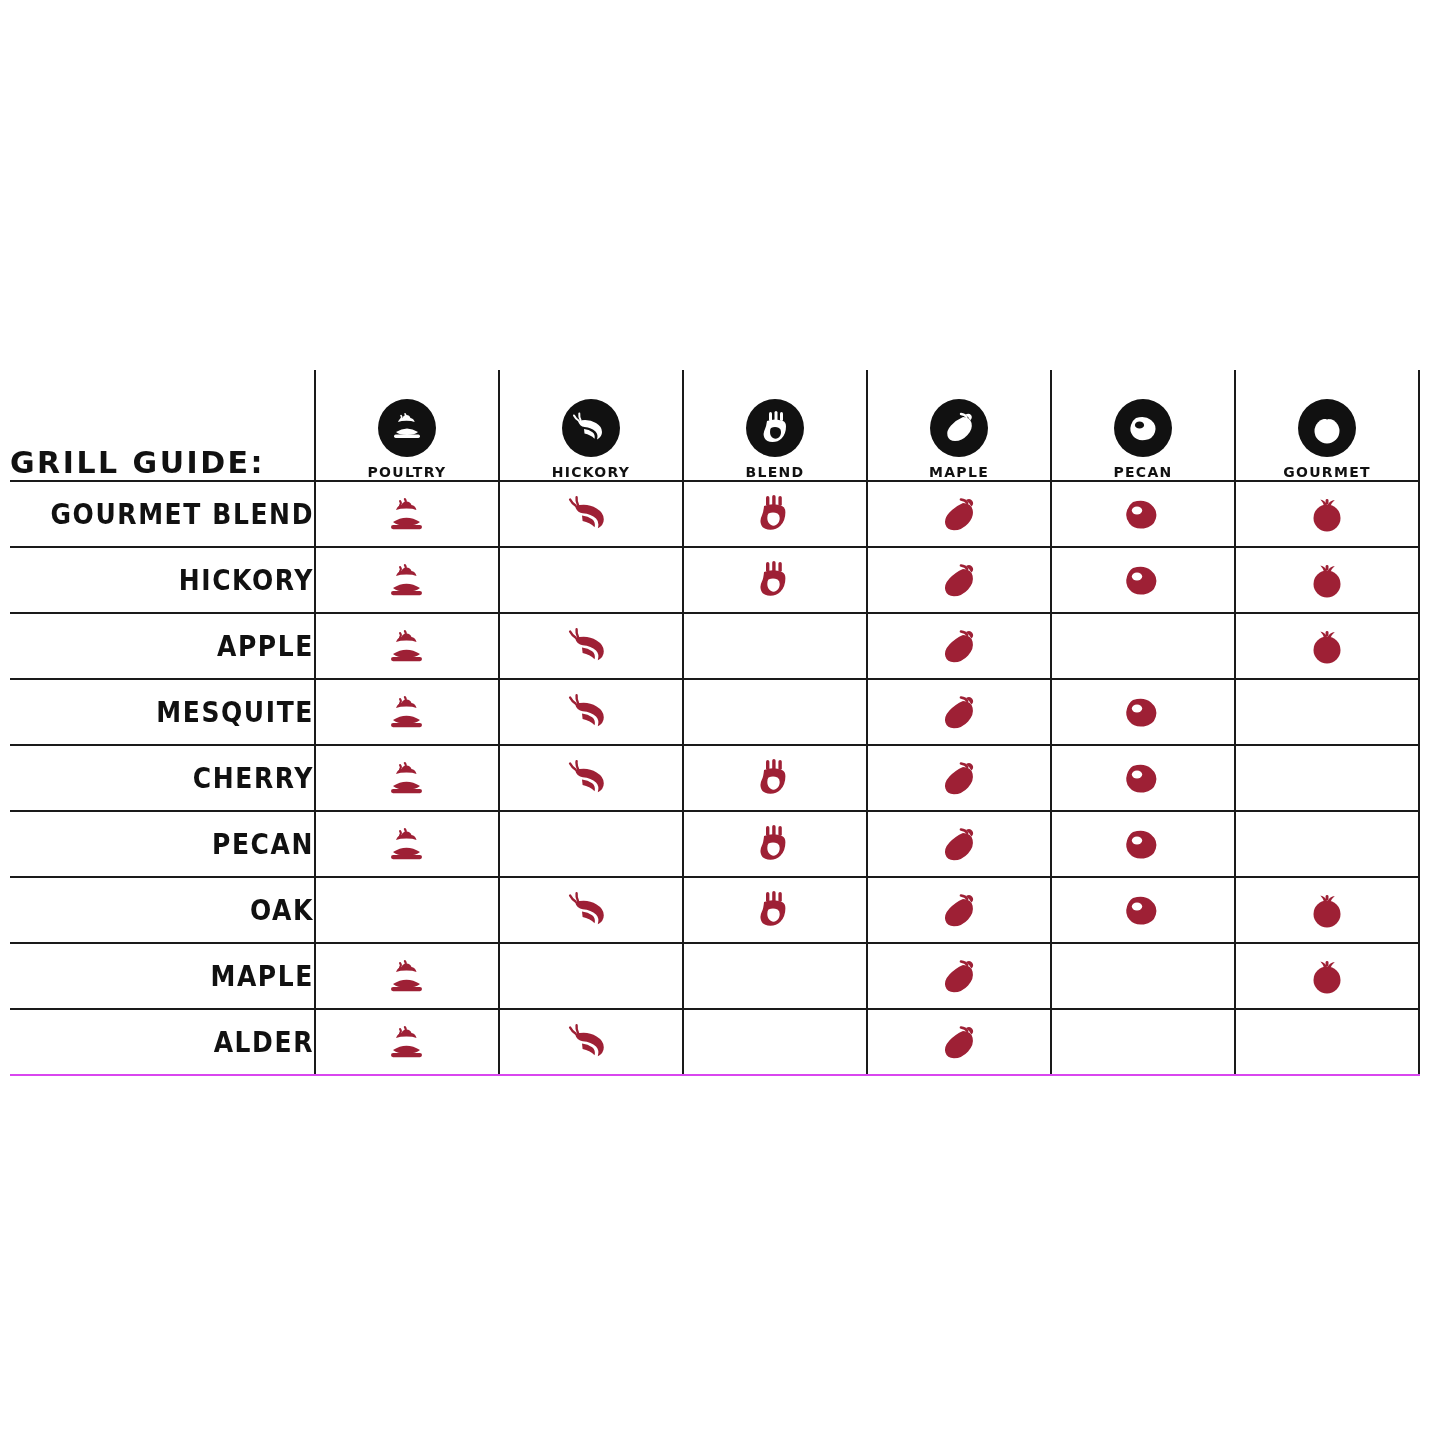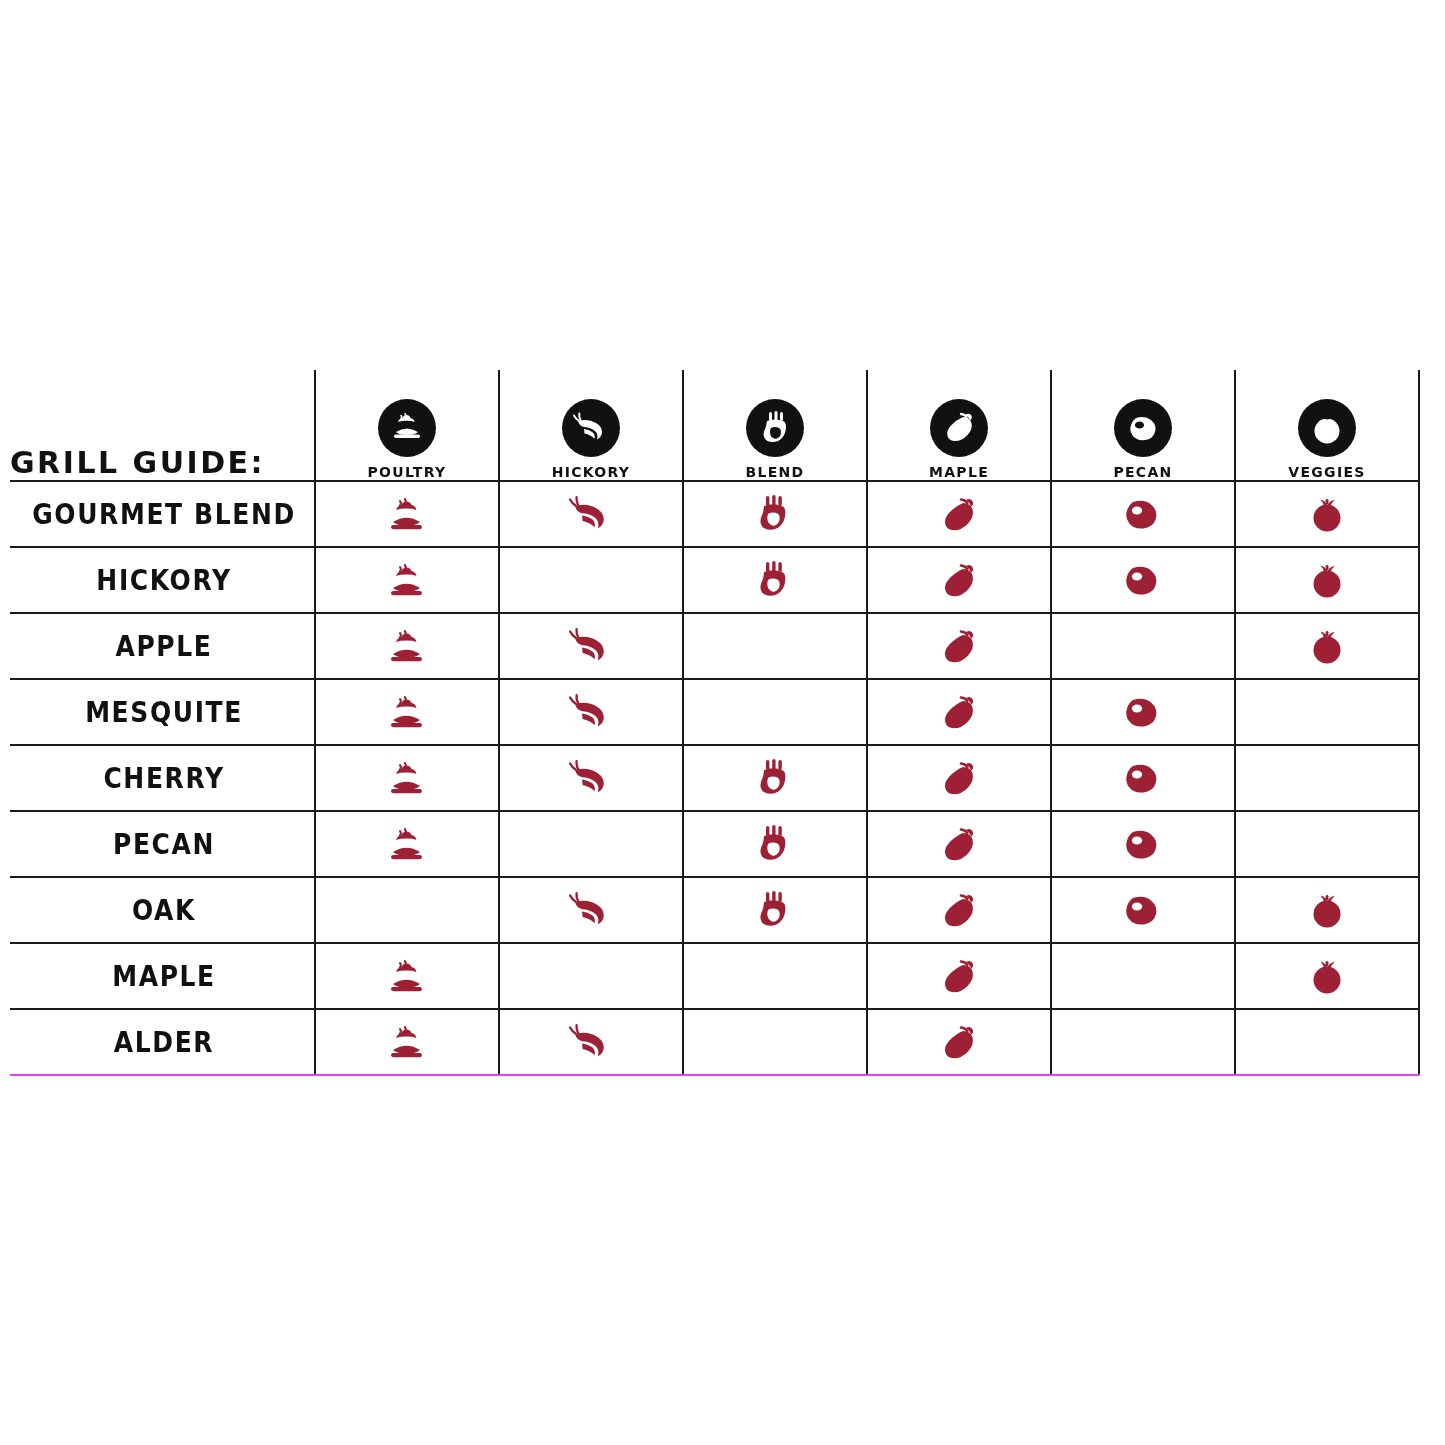--- a/index.html
+++ b/index.html
@@ -91,21 +91,21 @@
     transform: scaleY(1.06);
   }
 
   
   tr.data-row td {
     height: 64px;
     padding: 0;
     border-top: 2px solid #1a1a1a;
   }
   tr.data-row td.row-label {
-    text-align: center;
+    text-align: right;
     padding-left: 4px;
     border-top: 2px solid #1a1a1a;
   }
   tr.data-row td.cell {
     border-left: 2px solid #1a1a1a;
     text-align: center;
     vertical-align: middle;
   }
   tr.data-row td.cell.last {
     border-right: 2px solid #1a1a1a;
@@ -227,21 +227,21 @@
           <th class="cat-cell last">
             <div class="cat-inner">
               <div class="cat-badge">
                 <svg width="40" height="40" viewBox="0 0 40 40">
                   <circle cx="20" cy="23" r="12.5" fill="#ffffff"></circle>
                   <path d="M20 11 q-1.5 -4 -6 -5 q2.5 3 3 5 z" fill="#111111"></path>
                   <path d="M20.5 11 q2 -4 6.5 -4.5 q-3 2.6 -3.6 4.8 z" fill="#111111"></path>
                   <rect x="18.8" y="6.5" width="2.6" height="5" rx="1.3" fill="#111111"></rect>
                 </svg>
               </div>
-              <span class="cat-label">VEGGIES</span>
+              <span class="cat-label">GOURMET</span>
             </div>
           </th>
         </tr>
       </thead>
 
       <tbody>
 
         <tr class="data-row">
           <td class="row-label">
             <span class="row-label-text">GOURMET BLEND</span>

